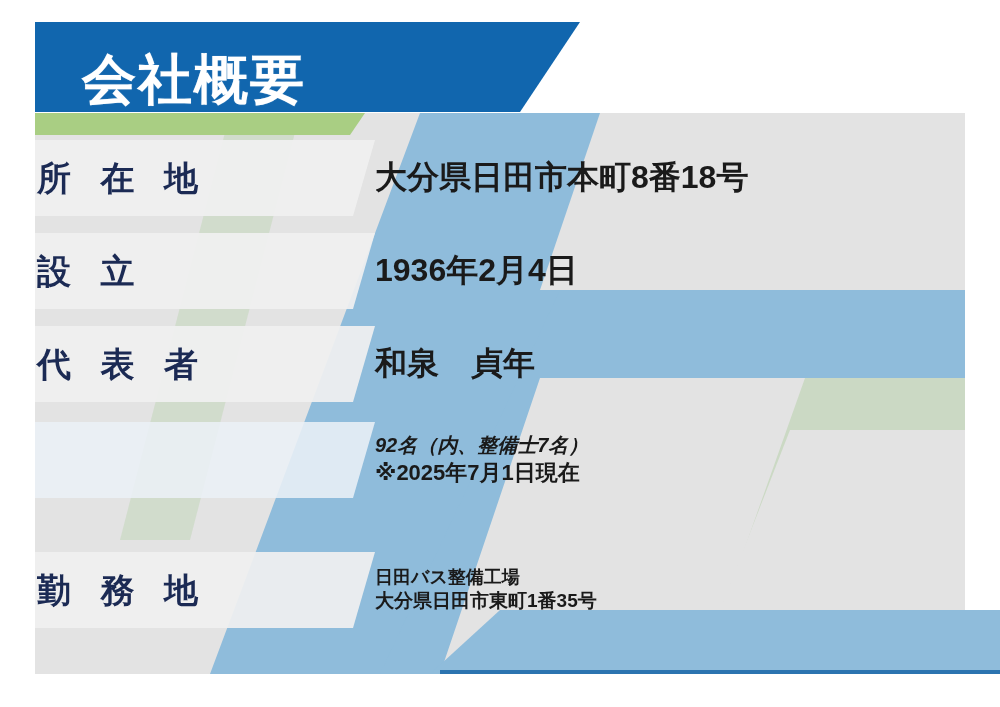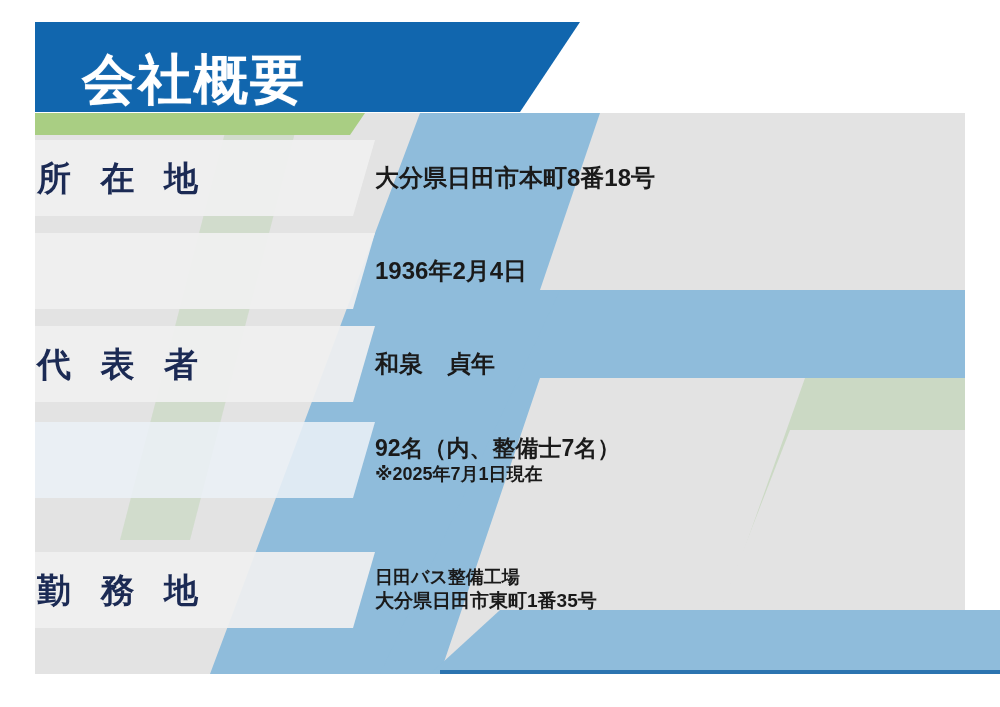--- a/index.html
+++ b/index.html
@@ -93,31 +93,32 @@
     position: absolute;
     left: 340px;
     top: 0;
     height: 76px;
     display: flex;
     flex-direction: column;
     justify-content: center;
   }
   .value-main {
     color: #1A1A1A;
-    font-size: 24px;
+    font-size: 32px;
     font-weight: bold;
     line-height: 1.18;
     white-space: nowrap;
   }
   .value-main.small {
-    font-size: 23px;
+    font-size: 20px;
+    font-style: italic;
   }
   .value-sub {
     color: #1A1A1A;
-    font-size: 18px;
+    font-size: 22px;
     font-weight: bold;
     line-height: 1.25;
     white-space: nowrap;
     margin-top: 1px;
   }
   .value-line2 {
     color: #1A1A1A;
     font-size: 19px;
     font-weight: bold;
     line-height: 1.22;
@@ -188,20 +189,21 @@
     <div class="value-cell">
       <div class="value-main">大分県日田市本町8番18号</div>
     </div>
   </div>
 
   <div class="row" style="top:233px;">
     <div class="label-cell">
       <svg width="340" height="76" viewBox="0 0 340 76" xmlns="http://www.w3.org/2000/svg">
         <polygon points="0,0 340,0 318,76 0,76" fill="#F0F0F0" fill-opacity="0.93"></polygon>
       </svg>
+      <div class="label-text">設 立</div>
     </div>
     <div class="value-cell">
       <div class="value-main">1936年2月4日</div>
     </div>
   </div>
 
   <div class="row" style="top:326px;">
     <div class="label-cell">
       <svg width="340" height="76" viewBox="0 0 340 76" xmlns="http://www.w3.org/2000/svg">
         <polygon points="0,0 340,0 318,76 0,76" fill="#F0F0F0" fill-opacity="0.93"></polygon>

